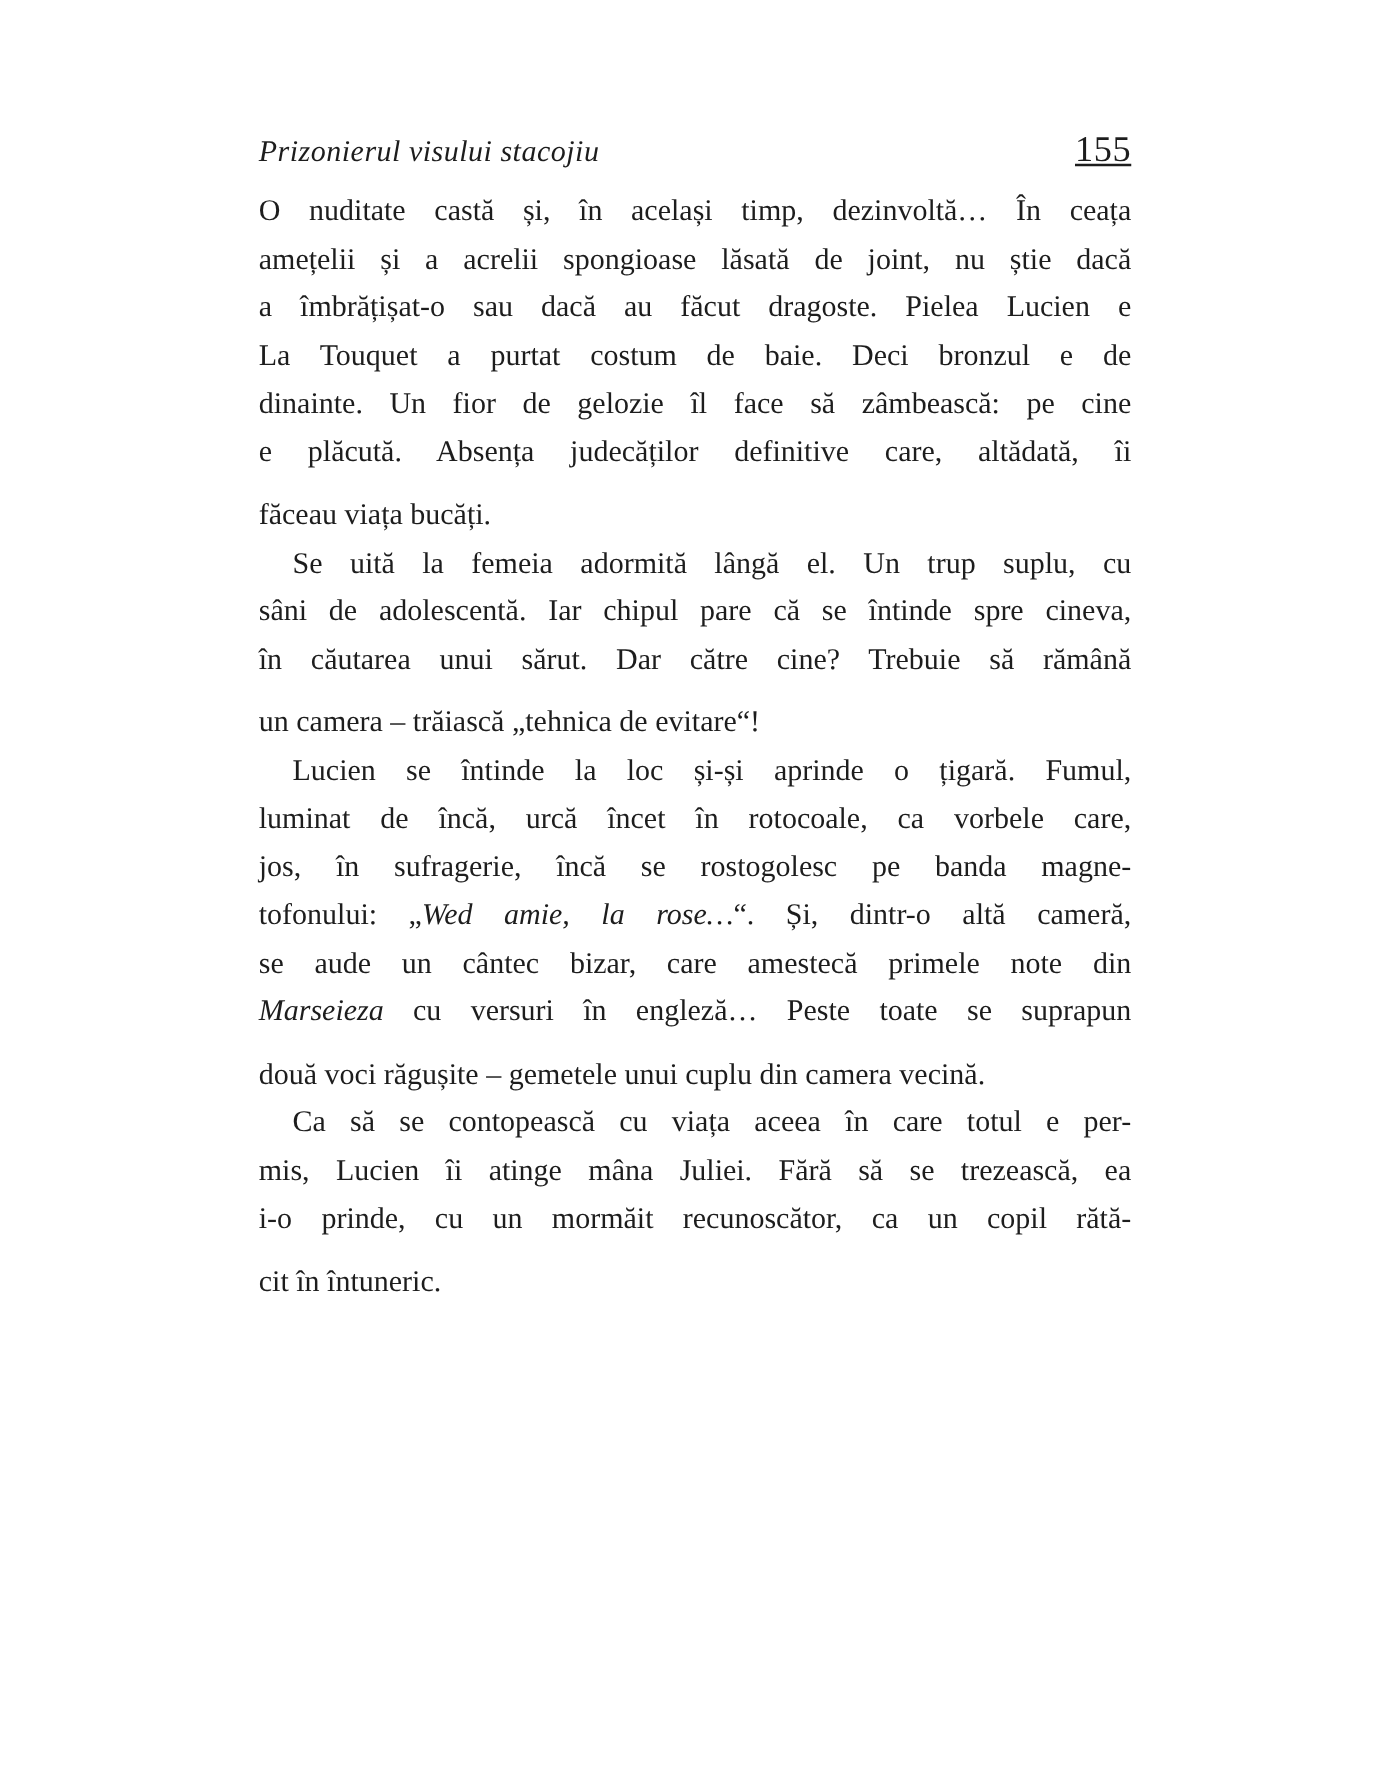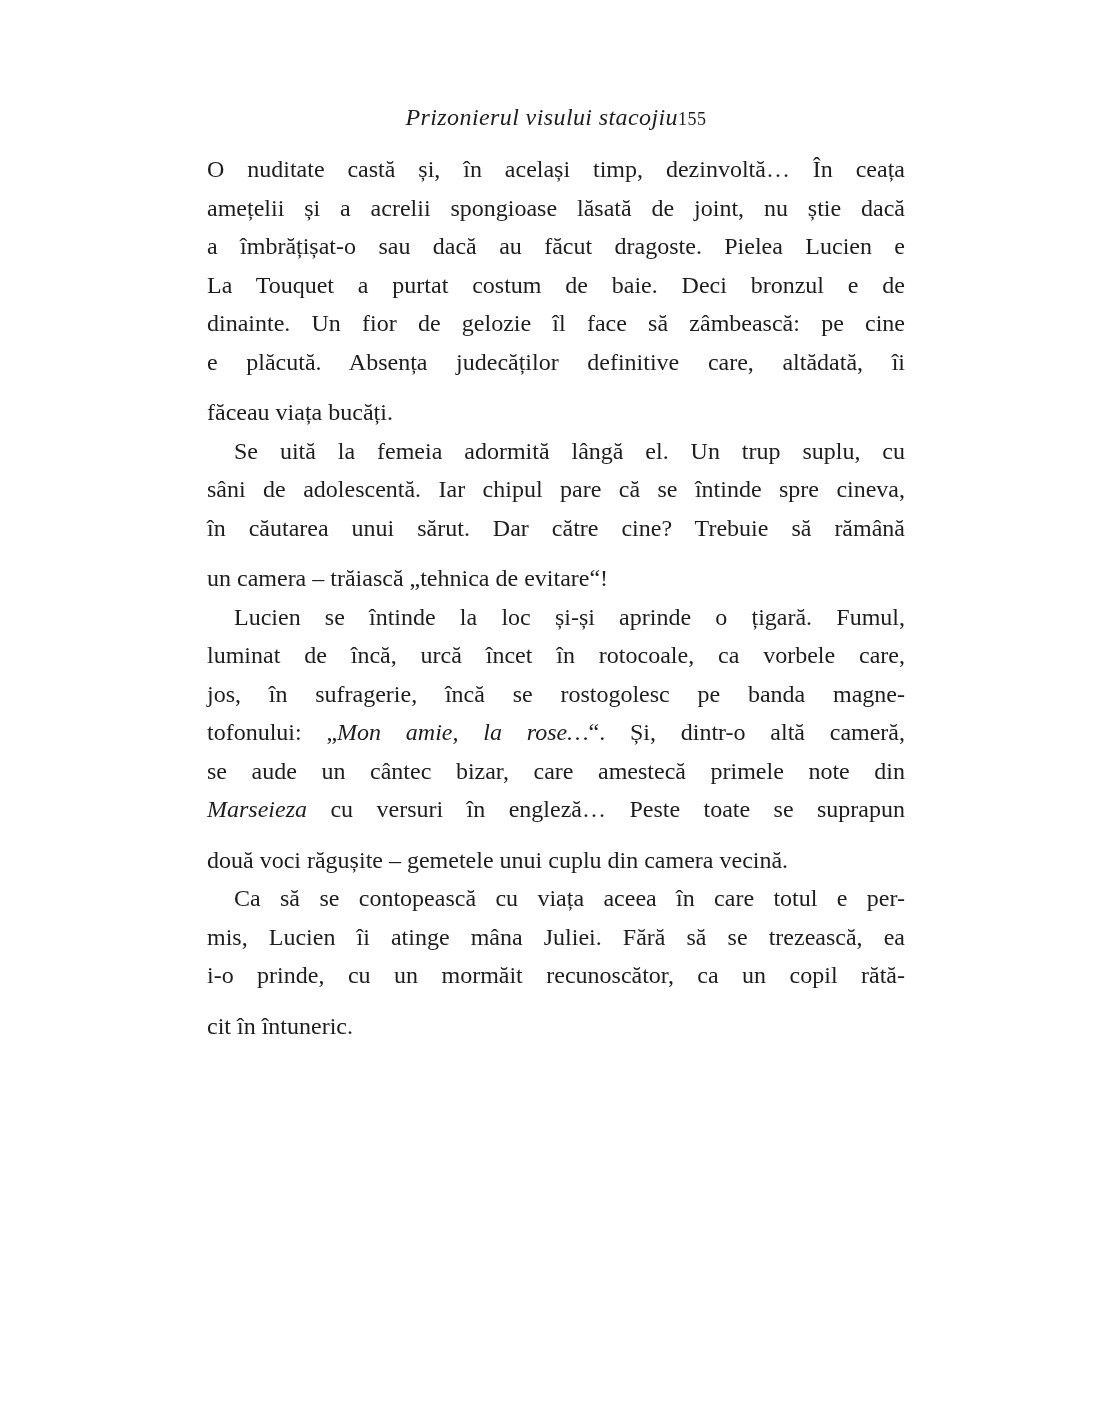--- a/index.html
+++ b/index.html
@@ -16,31 +16,32 @@
     position: absolute;
     inset: 0;
     background: var(--paper, #ffffff);
   }
   .header {
     position: absolute;
     left: 207px;
     width: 698px;
     top: 104px;
     display: flex;
-    justify-content: center;
+    justify-content: space-between;
     align-items: baseline;
   }
   .running-title {
     font-style: italic;
     font-size: 24px;
     letter-spacing: 0.4px;
   }
   .page-number {
-    font-size: 18px;
+    font-size: 29px;
     letter-spacing: 0.5px;
+    text-decoration: underline;
   }
   .body-text {
     position: absolute;
     left: 207px;
     width: 698px;
     top: 150px;
     font-size: 24px;
     line-height: 38.5px;
   }
   .para { margin: 0; }
@@ -77,21 +78,21 @@
       <div class="para indent">
         <div class="line"><span>Se uită la femeia adormită lângă el. Un trup suplu, cu</span></div>
         <div class="line"><span>sâni de adolescentă. Iar chipul pare că se întinde spre cineva,</span></div>
         <div class="line"><span>în căutarea unui sărut. Dar către cine? Trebuie să rămână</span></div>
         <div class="line last"><span>un camera – trăiască „tehnica de evitare“!</span></div>
       </div>
       <div class="para indent">
         <div class="line"><span>Lucien se întinde la loc și-și aprinde o țigară. Fumul,</span></div>
         <div class="line"><span>luminat de încă, urcă încet în rotocoale, ca vorbele care,</span></div>
         <div class="line"><span>jos, în sufragerie, încă se rostogolesc pe banda magne-</span></div>
-        <div class="line"><span>tofonului: „</span><span class="italic">Mon amie, la rose…</span><span>“. Și, dintr-o altă cameră,</span></div>
+        <div class="line"><span>tofonului: „</span><span class="italic">Wed amie, la rose…</span><span>“. Și, dintr-o altă cameră,</span></div>
         <div class="line"><span>se aude un cântec bizar, care amestecă primele note din</span></div>
         <div class="line"><span class="italic">Marseieza</span><span> cu versuri în engleză… Peste toate se suprapun</span></div>
         <div class="line last"><span>două voci răgușite – gemetele unui cuplu din camera vecină.</span></div>
       </div>
       <div class="para indent">
         <div class="line"><span>Ca să se contopească cu viața aceea în care totul e per-</span></div>
         <div class="line"><span>mis, Lucien îi atinge mâna Juliei. Fără să se trezească, ea</span></div>
         <div class="line"><span>i-o prinde, cu un mormăit recunoscător, ca un copil rătă-</span></div>
         <div class="line last"><span>cit în întuneric.</span></div>
       </div>

